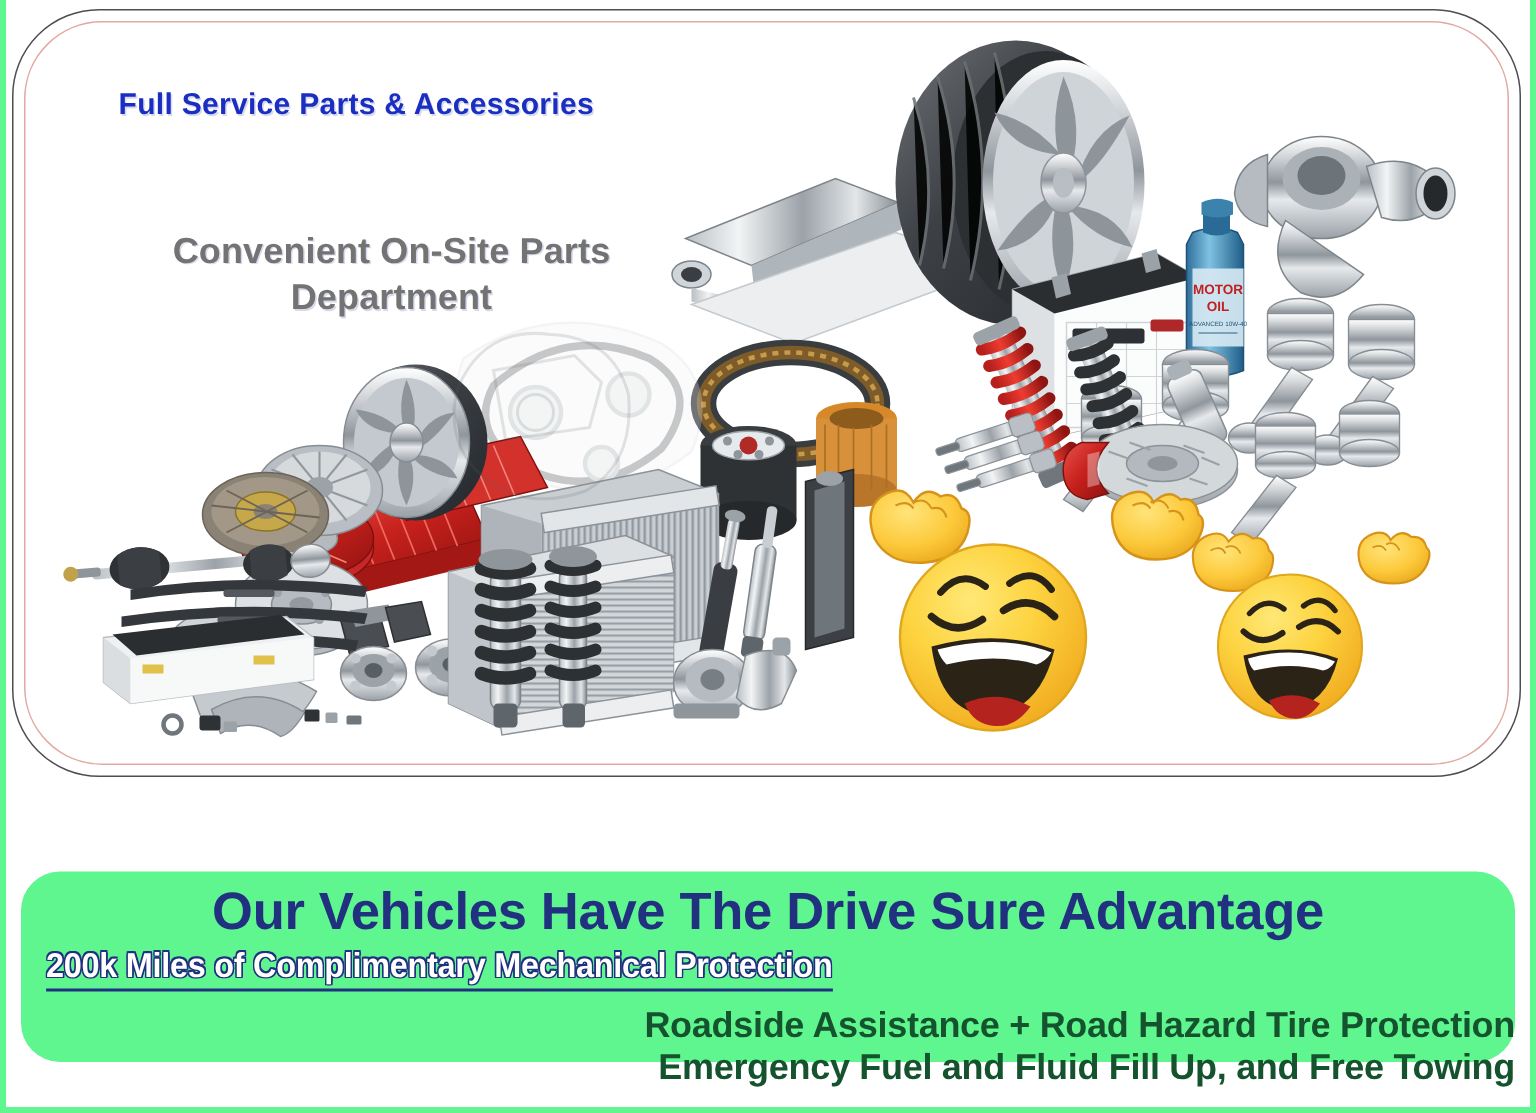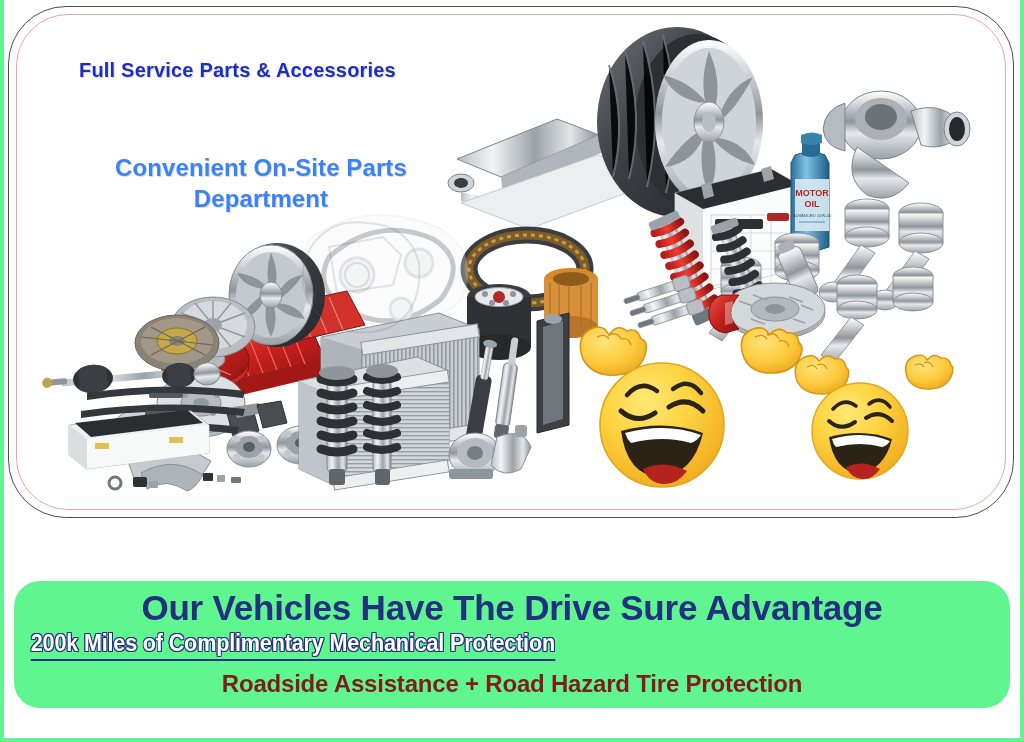--- a/index.html
+++ b/index.html
@@ -64,21 +64,21 @@
     white-space: nowrap;
   }
   .headline-2 {
     position: absolute;
     left: 62px;
     top: 146px;
     width: 380px;
     text-align: center;
     font-size: 24px;
     font-weight: bold;
-    color: #3b82f6;
+    color: #737373;
     line-height: 1.28;
     letter-spacing: 0.1px;
     text-shadow: 1px 1px 0 rgba(140,150,200,.35);
   }
 
   
   .collage { position: absolute; left: 0; top: 0; width: 1006px; height: 512px; }
   .collage svg { display: block; }
 
   
@@ -114,24 +114,24 @@
     transform: scaleX(0.94);
     text-shadow:
        1px 0 0 #21307f, -1px 0 0 #21307f,
        0 1px 0 #21307f, 0 -1px 0 #21307f,
        1px 1px 0 #21307f, -1px -1px 0 #21307f,
        1px -1px 0 #21307f, -1px 1px 0 #21307f;
     border-bottom: 2px solid #21307f;
     padding-bottom: 2px;
   }
   .promo-line-3, .promo-line-4 {
-    text-align: center;
+    text-align: right;
     font-size: 24px;
     font-weight: bold;
-    color: #7f1d1d;
+    color: #14532d;
     letter-spacing: -0.2px;
     line-height: 1.18;
   }
   .promo-line-3 { margin-top: 9px; }
 </style>
 </head>
 <body>
 
 <div id="page">
 
@@ -760,15 +760,16 @@
       <div>Department</div>
     </div>
   </div>
 
   <div class="promo-banner">
     <div class="promo-line-1">Our Vehicles Have The Drive Sure Advantage</div>
     <div class="promo-line-2">
       <span>200k Miles of Complimentary Mechanical Protection</span>
     </div>
     <div class="promo-line-3">Roadside Assistance + Road Hazard Tire Protection</div>
+    <div class="promo-line-4">Emergency Fuel and Fluid Fill Up, and Free Towing</div>
   </div>
 
 </div>
 
 </body></html>

